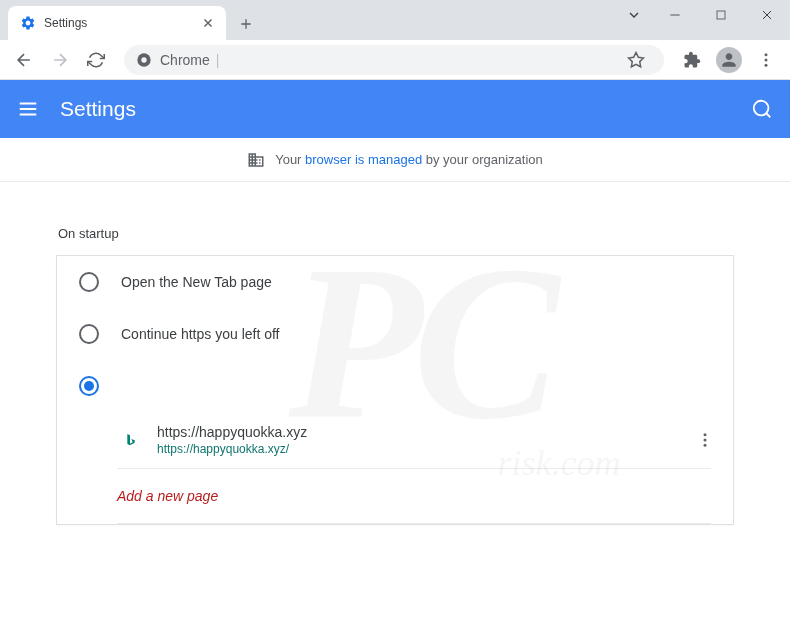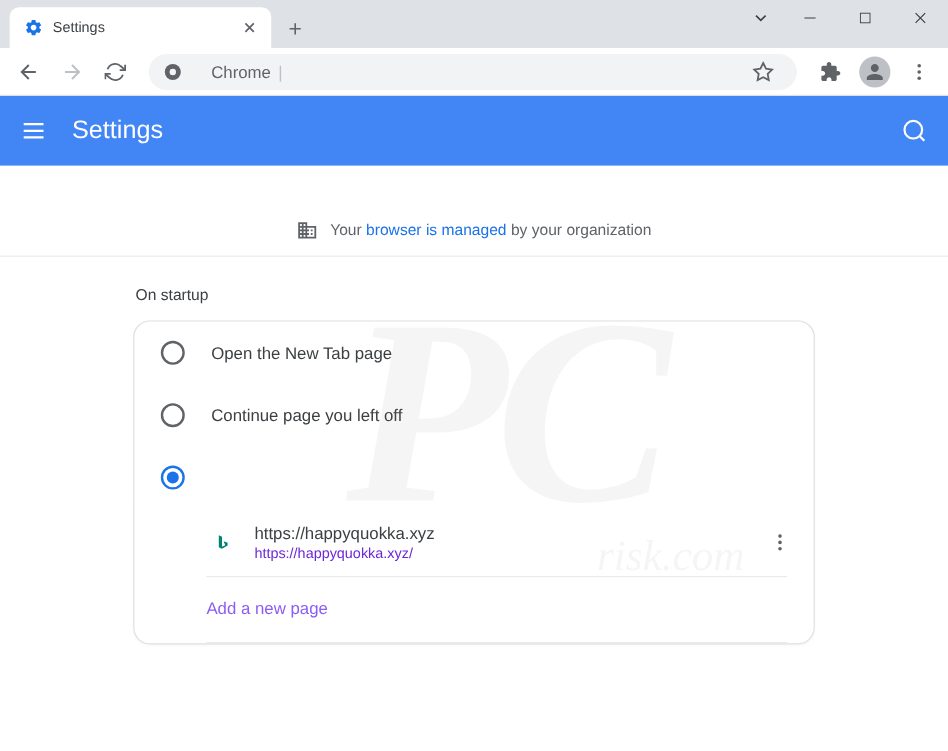--- a/index.html
+++ b/index.html
@@ -11,56 +11,56 @@
     .tab-title { font-size: 12px; color: #3c4043; flex: 1; }
     .tab-close { width: 16px; height: 16px; display: flex; align-items: center; justify-content: center; cursor: pointer; color: #5f6368; }
     .new-tab { width: 28px; height: 28px; display: flex; align-items: center; justify-content: center; cursor: pointer; color: #5f6368; margin-left: 6px; margin-bottom: 2px; }
     .window-controls { margin-left: auto; display: flex; height: 40px; align-items: flex-start; }
     .wc-btn { width: 46px; height: 30px; display: flex; align-items: center; justify-content: center; cursor: pointer; color: #3c4043; }
     .wc-btn.chev { width: 36px; }
     
     .toolbar { height: 40px; background: #fff; display: flex; align-items: center; padding: 0 8px; gap: 4px; border-bottom: 1px solid #e0e0e0; }
     .nav-btn { width: 32px; height: 32px; display: flex; align-items: center; justify-content: center; cursor: pointer; border-radius: 50%; color: #5f6368; }
     .nav-btn.disabled { color: #bdc1c6; }
-    .omnibox { flex: 1; height: 30px; background: #f1f3f4; border-radius: 15px; display: flex; align-items: center; padding: 0 12px; margin: 12px 8px; gap: 24px; }
+    .omnibox { flex: 1; height: 30px; background: #f1f3f4; border-radius: 15px; display: flex; align-items: center; padding: 0 12px; margin: 12px 8px; gap: 8px; }
     .omnibox-icon { width: 16px; height: 16px; color: #5f6368; }
     .omnibox-text { font-size: 14px; color: #5f6368; display: flex; align-items: center; gap: 6px; }
     .omnibox-text .sep { color: #bdc1c6; }
     .omnibox-text .dark { color: #202124; }
     .star-btn { margin-left: auto; }
     .toolbar-right { display: flex; align-items: center; gap: 8px; }
     .avatar { width: 26px; height: 26px; border-radius: 50%; background: #bdc1c6; display: flex; align-items: center; justify-content: center; }
     
     .app-header { height: 58px; background: #4285f4; display: flex; align-items: center; padding: 0 16px; gap: 20px; }
     .menu-btn { width: 24px; height: 24px; cursor: pointer; color: #fff; display: flex; align-items: center; justify-content: center; }
     .app-title { color: #fff; font-size: 21px; font-weight: 400; }
     .search-btn { margin-left: auto; width: 24px; height: 24px; cursor: pointer; color: #fff; display: flex; align-items: center; justify-content: center; }
     
-    .managed-banner { height: 44px; display: flex; align-items: center; justify-content: center; gap: 10px; font-size: 13px; color: #5f6368; border-bottom: 1px solid #e8eaed; margin-top: 32px; }
+    .managed-banner { height: 44px; display: flex; align-items: center; justify-content: center; gap: 10px; font-size: 13px; color: #5f6368; border-bottom: 1px solid #e8eaed; }
     .managed-banner a { color: #1a73e8; text-decoration: none; }
     .building-icon { width: 18px; height: 18px; color: #5f6368; }
     
     .content { padding: 24px 0; display: flex; justify-content: center; }
-    .content-inner { width: 568px; }
+    .content-inner { width: 678px; margin-top: 20px; }
     .section-title { font-size: 13px; color: #3c4043; margin-bottom: 14px; padding-left: 2px; }
-    .card { background: #fff; border: 1px solid #e0e0e0; border-radius: 14px; box-shadow: 0 1px 2px rgba(0,0,0,0.03); }
+    .card { background: #fff; border: 1px solid #e0e0e0; border-radius: 0; box-shadow: 0 1px 2px rgba(0,0,0,0.03); }
     .radio-row { display: flex; align-items: center; padding: 16px 22px; cursor: pointer; gap: 22px; }
     .radio { width: 20px; height: 20px; border: 2px solid #5f6368; border-radius: 50%; position: relative; flex-shrink: 0; }
     .radio.selected { border-color: #1a73e8; }
     .radio.selected::after { content: ''; position: absolute; inset: 3px; background: #1a73e8; border-radius: 50%; }
     .radio-label { font-size: 14px; color: #3c4043; }
     .page-entry { margin-left: 60px; margin-right: 12px; padding: 12px 0 12px 6px; display: flex; align-items: center; gap: 16px; }
     .page-favicon { width: 18px; height: 18px; display: flex; align-items: center; justify-content: center; }
     .page-info { flex: 1; }
     .page-title { font-size: 14px; color: #3c4043; }
-    .page-url { font-size: 12px; color: #6d28d9; margin-top: 2px; }
+    .page-url { font-size: 12px; color: #0f766e; margin-top: 2px; }
     .page-menu { width: 32px; height: 32px; display: flex; align-items: center; justify-content: center; cursor: pointer; color: #5f6368; }
     .sub-divider { height: 1px; background: #e8eaed; margin-left: 60px; margin-right: 22px; }
     .link-row { margin-left: 60px; padding: 18px 0; }
-    .link-btn { font-size: 14px; color: #8b5cf6; cursor: pointer; }
+    .link-btn { font-size: 14px; color: #b91c1c; cursor: pointer; font-style: italic; }
     
     .watermark { position: absolute; inset: 0; display: flex; align-items: center; justify-content: center; pointer-events: none; z-index: 999; margin-left: 48px; }
     .watermark-text { font-size: 220px; font-weight: 700; color: rgba(120,120,120,0.07); transform: translateY(30px); letter-spacing: -10px; font-style: italic; font-family: Georgia, serif; }
     .watermark-sub { position: absolute; font-size: 36px; color: rgba(120,120,120,0.07); transform: translate(140px, 150px); font-style: italic; font-family: Georgia, serif; }
   </style>
 </head>
 <body>
 
 <div class="watermark">
   <div class="watermark-text">PC</div>
@@ -194,21 +194,21 @@
 <div class="content">
   <div class="content-inner">
     <div class="section-title">On startup</div>
     <div class="card">
       <div class="radio-row">
         <div class="radio"></div>
         <div class="radio-label">Open the New Tab page</div>
       </div>
       <div class="radio-row">
         <div class="radio"></div>
-        <div class="radio-label">Continue page you left off</div>
+        <div class="radio-label">Continue https you left off</div>
       </div>
       <div class="radio-row">
         <div class="radio selected"></div>
       </div>
       <div class="page-entry">
         <span class="page-favicon">
           <svg viewBox="0 0 24 24" width="16" height="16" fill="#008373">
               <path d="M5 3v15l4 2 7-4v-3.5l-5-2 2 5-4 2V5z"></path>
             </svg>
         </span>

